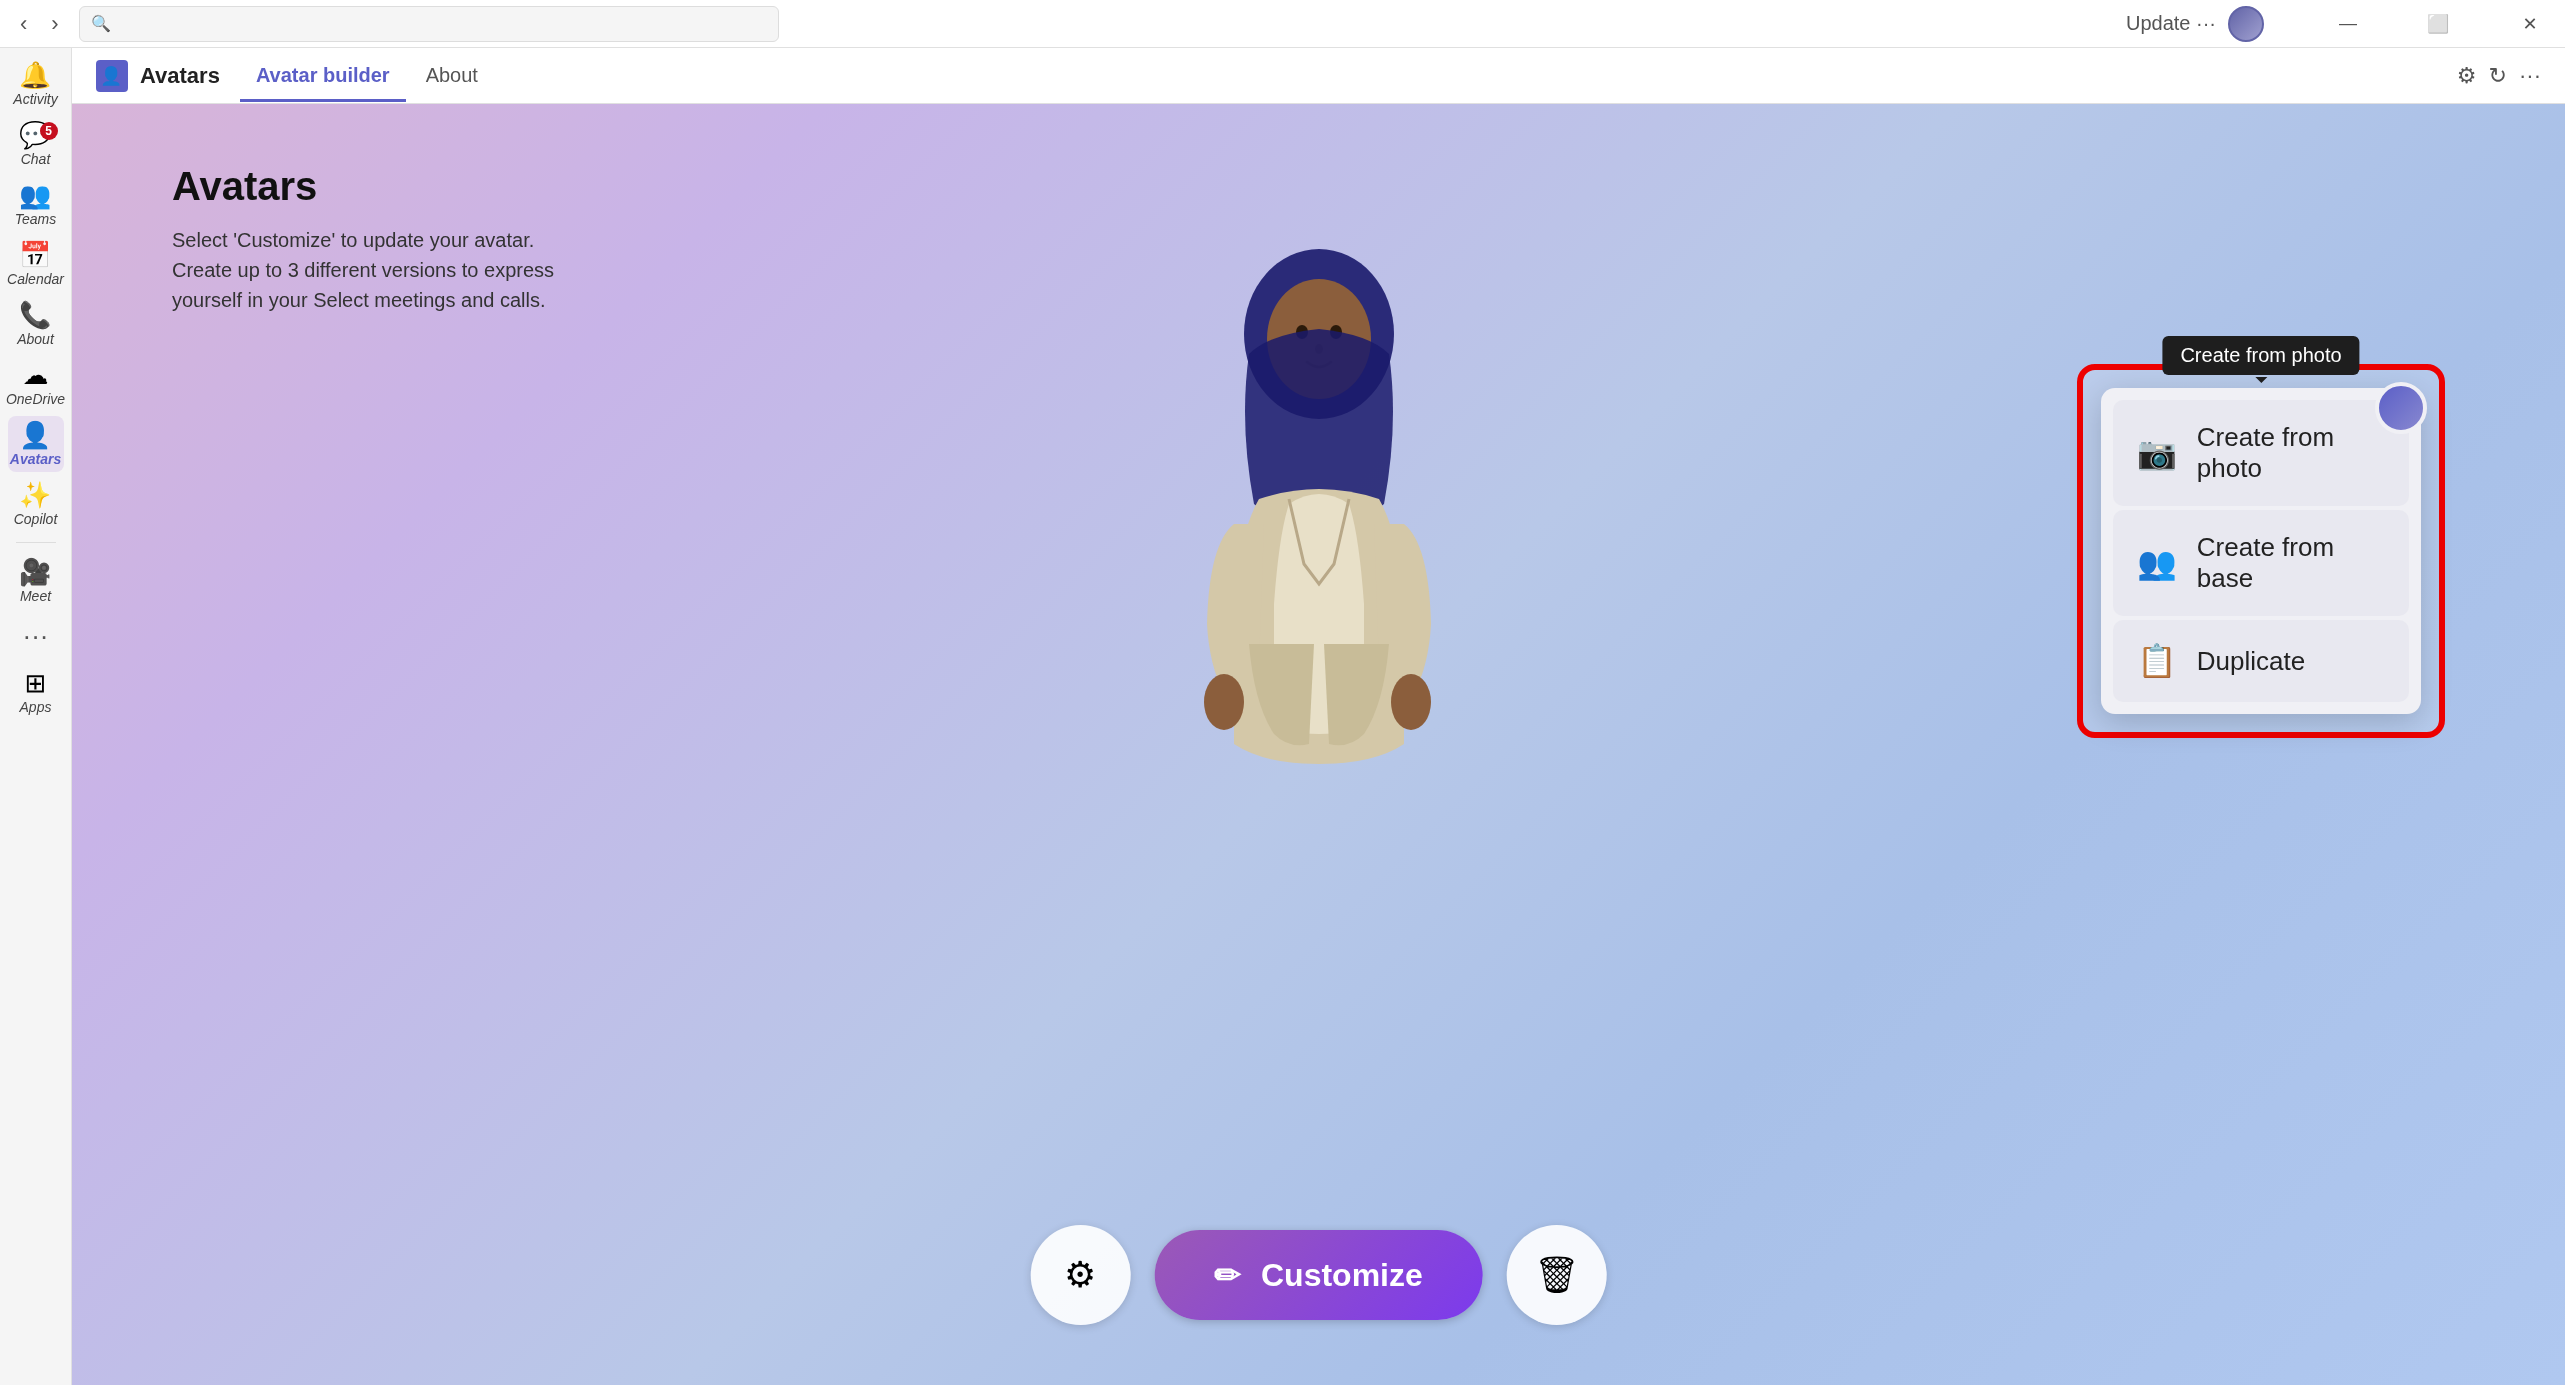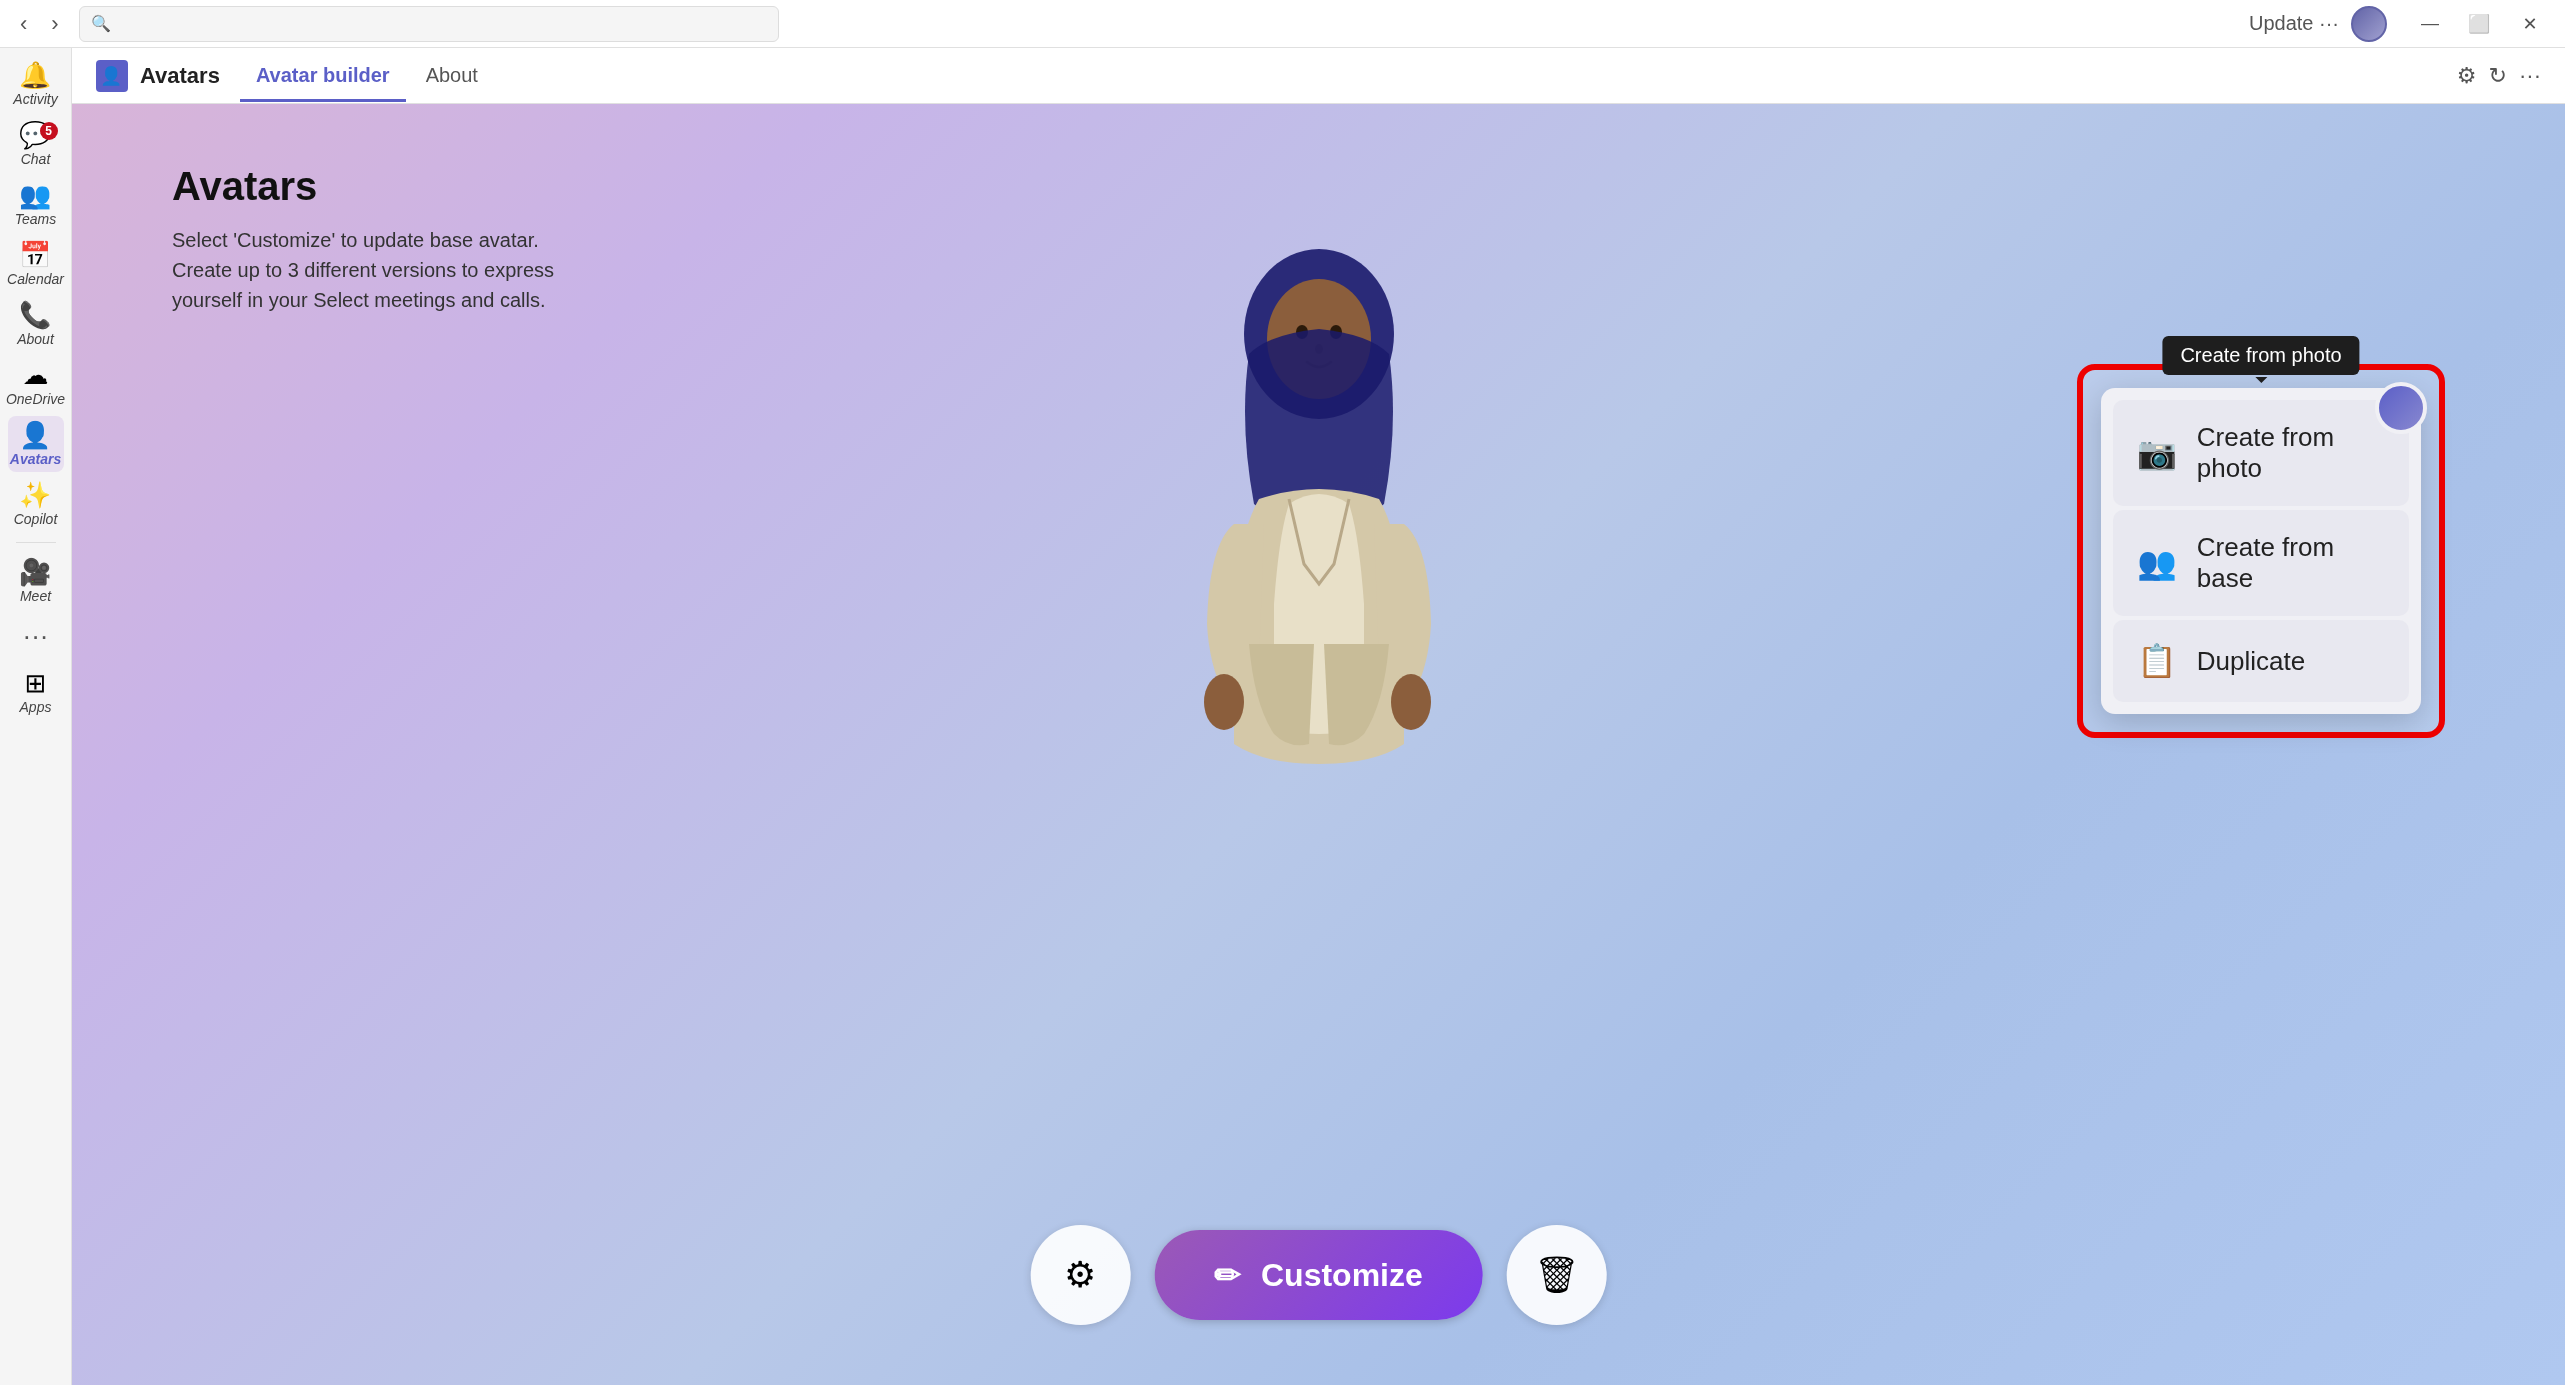--- a/index.html
+++ b/index.html
@@ -24,21 +24,21 @@
       background: #f5f5f5;
       border: 1px solid #ddd;
       border-radius: 6px;
       display: flex;
       align-items: center;
       padding: 0 12px;
       gap: 8px;
     }
     .titlebar-search input { border: none; background: transparent; outline: none; font-size: 20px; color: #333; width: 100%; }
     .titlebar-right { display: flex; align-items: center; gap: 12px; margin-left: auto; }
-    .titlebar-right button { background: none; border: none; cursor: pointer; font-size: 20px; color: #555; }
+    .titlebar-right button { background: none; border: none; cursor: pointer; font-size: 20px; color: #555; margin-left: 41px; }
     .update-btn { background: none; border: none; cursor: pointer; font-size: 20px; color: #333; font-weight: 500; }
     .avatar-circle { width: 36px; height: 36px; border-radius: 50%; background: linear-gradient(135deg, #6264a7, #a0a0d0); border: 2px solid #6264a7; }
     .win-controls { display: flex; gap: 4px; margin-left: 8px; }
     .win-controls button { background: none; border: none; cursor: pointer; font-size: 18px; color: #555; width: 46px; height: 32px; }
 
     
     .app-layout { display: flex; flex: 1; overflow: hidden; }
 
     
     .sidebar {
@@ -357,21 +357,21 @@
         <button>↻</button>
         <button>···</button>
       </div>
     </div>
 
     <div class="content-area">
 
       <div class="page-title-area">
         <h1>Avatars</h1>
         <p>
-          <span>Select 'Customize' to update base avatar.</span><br>
+          <span>Select 'Customize' to update your avatar.</span><br>
           <span>Create up to 3 different versions to express</span><br>
           <span>yourself in your Select meetings and calls.</span>
         </p>
       </div>
 
       <div class="avatar-figure">
         <svg viewBox="0 0 320 580" width="320" height="580">
 
           <ellipse cx="160" cy="110" rx="75" ry="85" fill="#1a1a6b" opacity="0.9"></ellipse>
 

